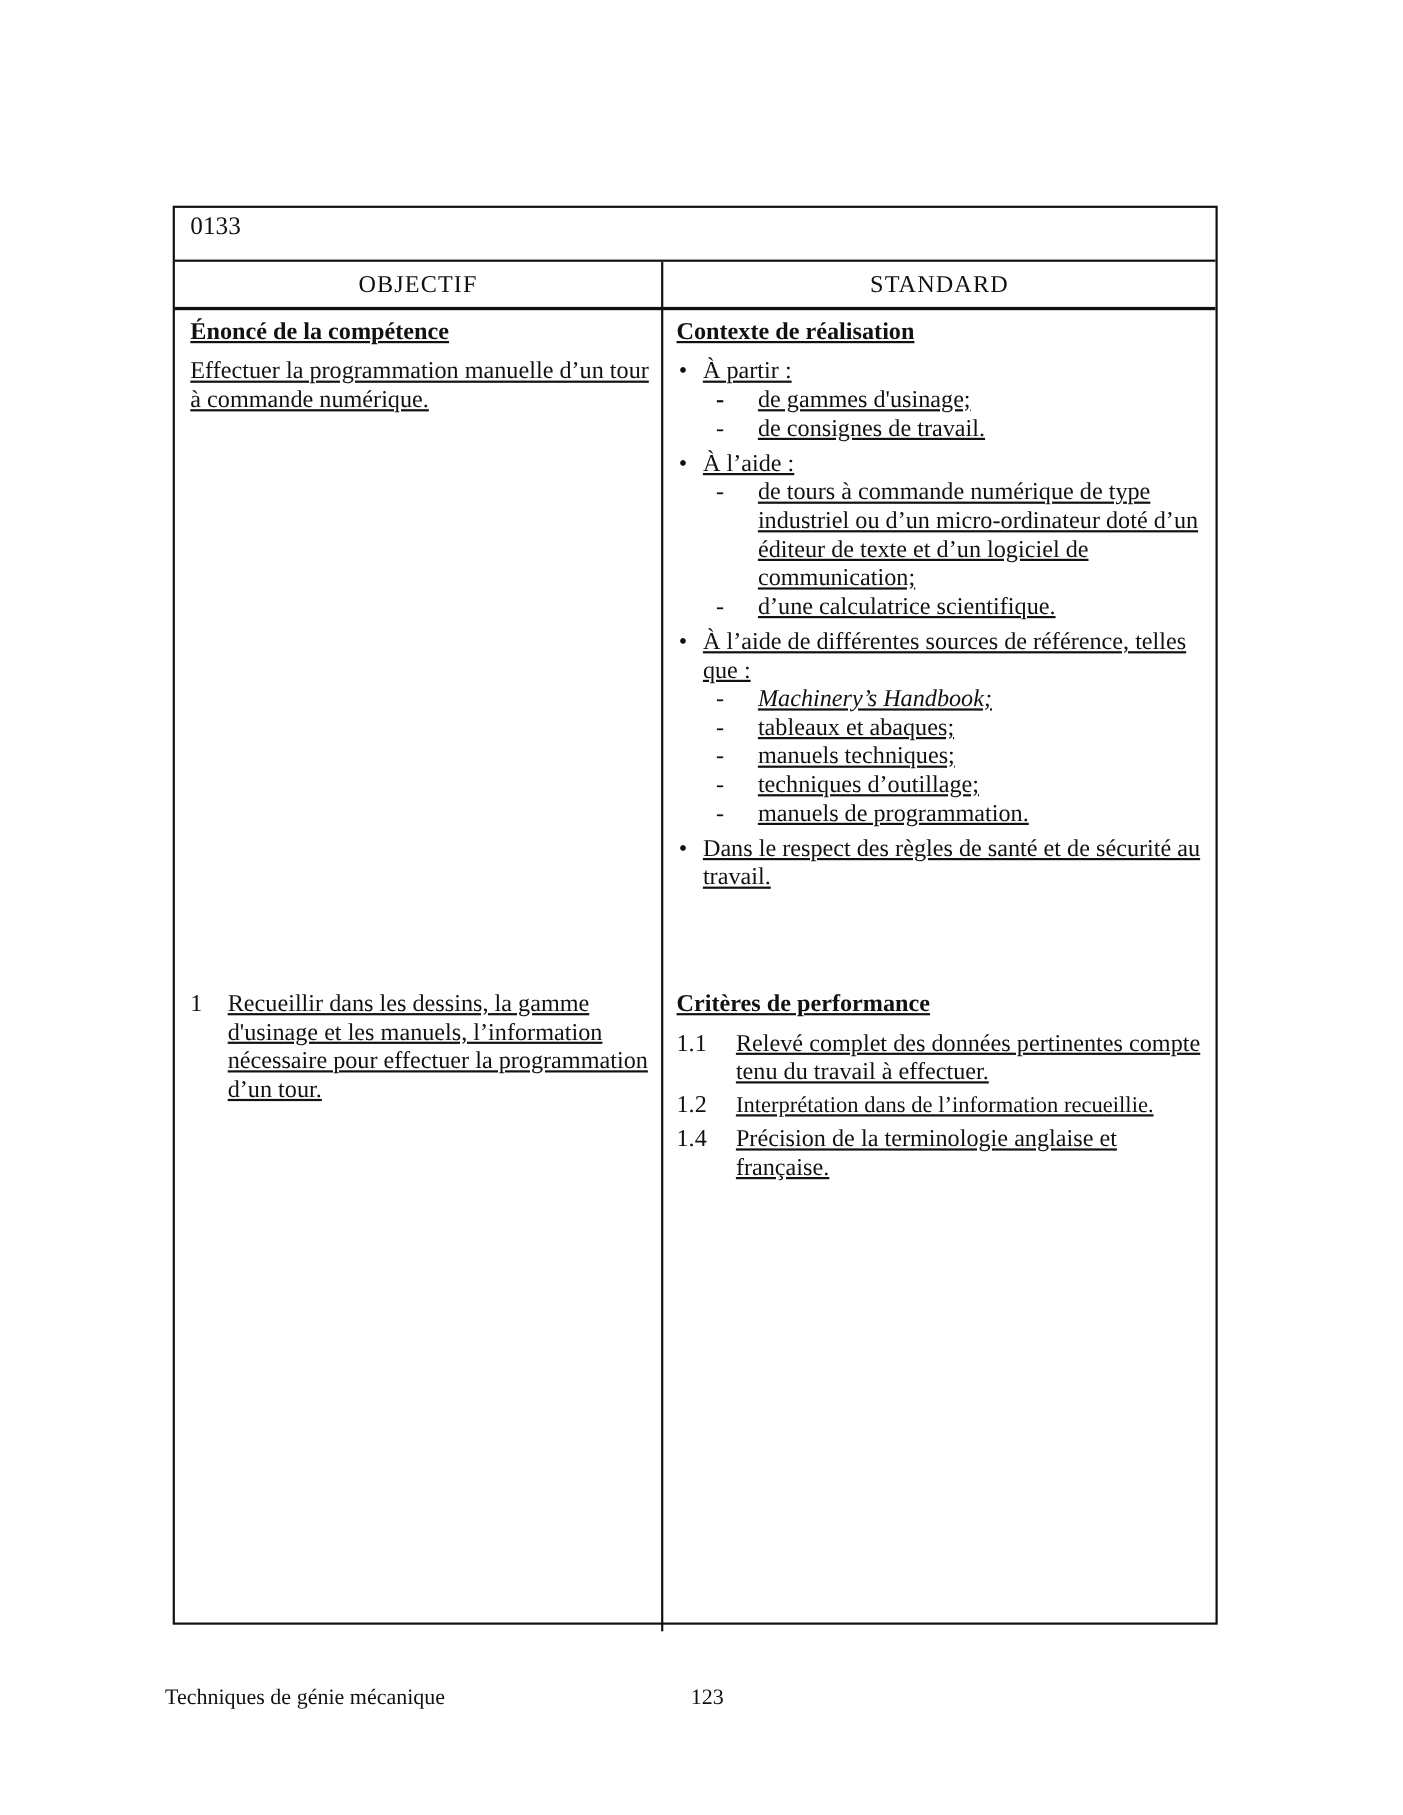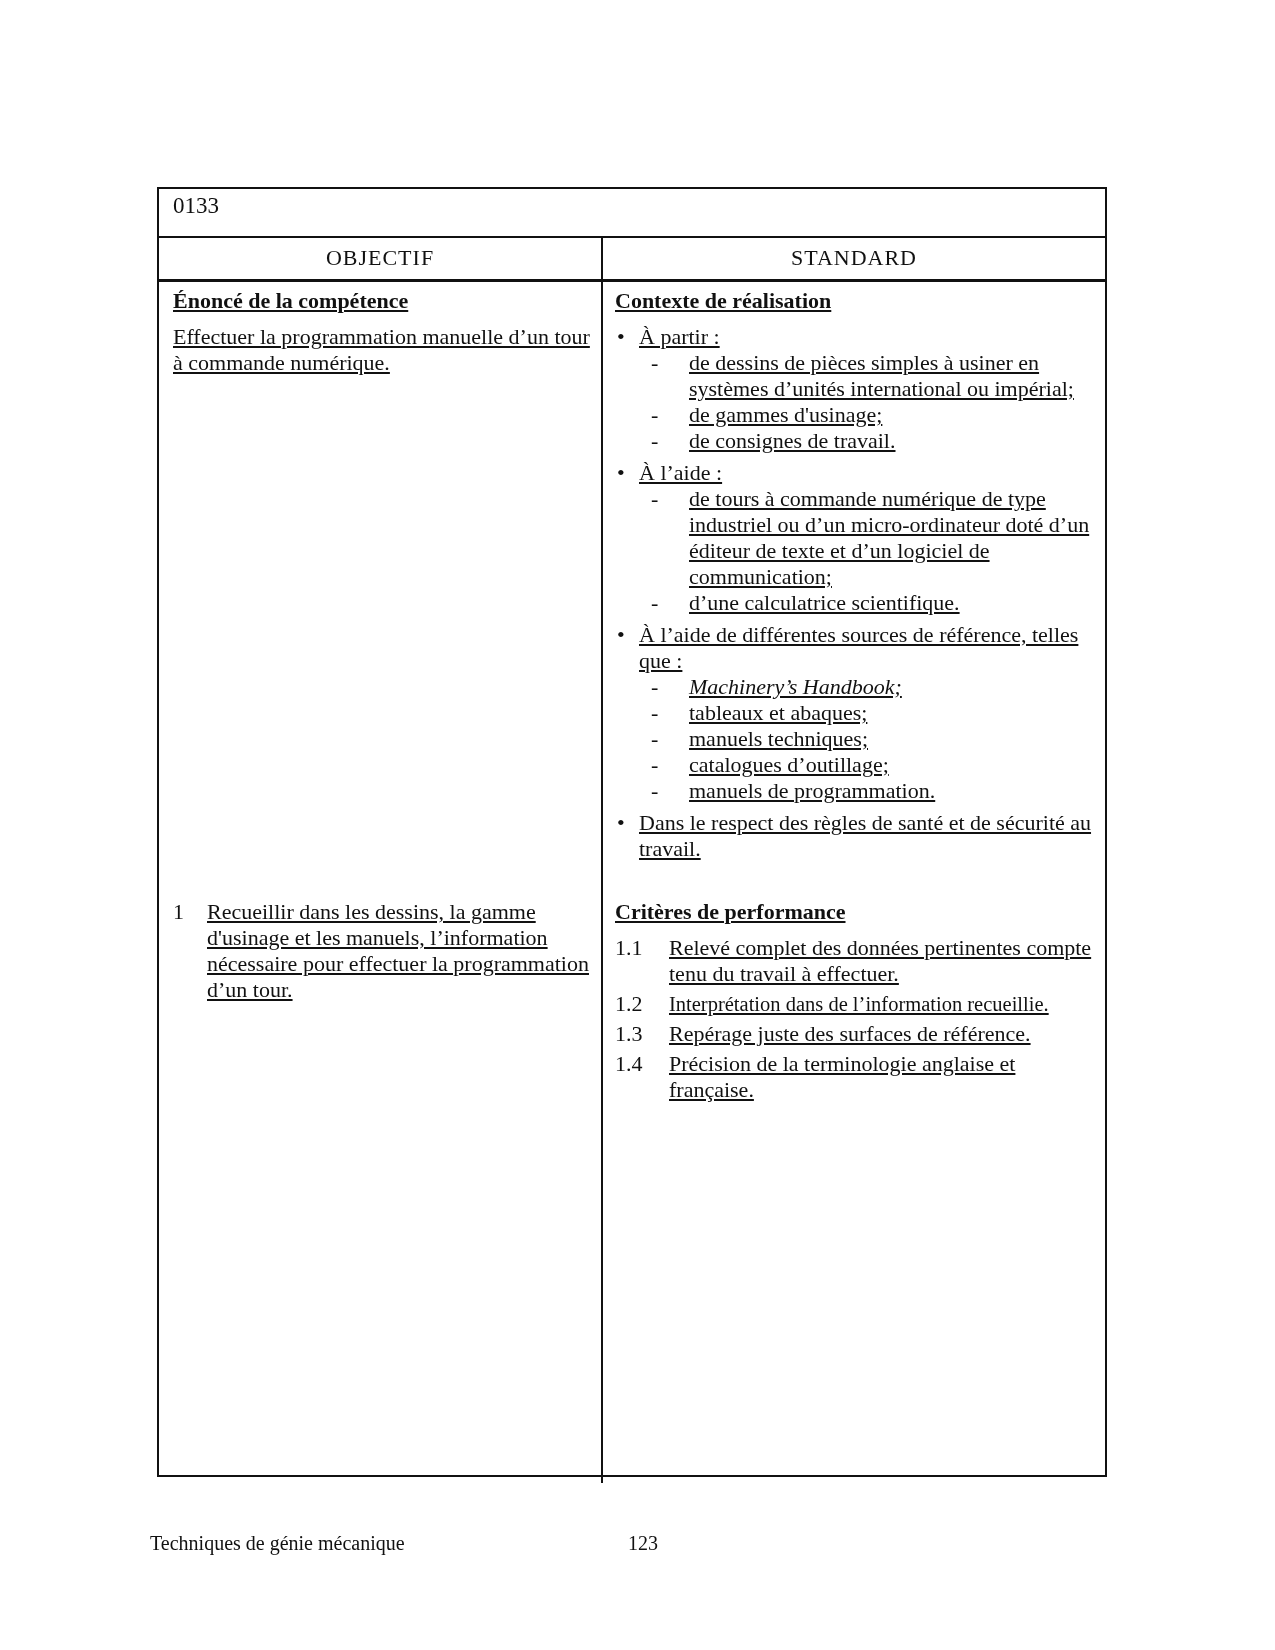--- a/index.html
+++ b/index.html
@@ -58,39 +58,39 @@
       <div>Effectuer la programmation manuelle d’un tour à commande numérique.</div>
     </div>
 
     <div class="col right" style="top: 99px;">
       <div class="sec-title">Contexte de réalisation</div>
 
       <div class="bullet">
         <span class="dot">•</span>
         <span>À partir :</span>
       </div>
-      <div class="sub"><span class="dash">-</span><span>de dessins de pièces simples à usiner en systèmes d’unités international ou impérial;</span></div>
+      <div class="sub"><span class="dash">-</span></div>
       <div class="sub"><span class="dash">-</span><span>de gammes d'usinage;</span></div>
       <div class="sub"><span class="dash">-</span><span>de consignes de travail.</span></div>
 
       <div class="bullet">
         <span class="dot">•</span>
         <span>À l’aide :</span>
       </div>
       <div class="sub"><span class="dash">-</span><span>de tours à commande numérique de type industriel ou d’un micro-ordinateur doté d’un éditeur de texte et d’un logiciel de communication;</span></div>
       <div class="sub"><span class="dash">-</span><span>d’une calculatrice scientifique.</span></div>
 
       <div class="bullet">
         <span class="dot">•</span>
         <span>À l’aide de différentes sources de référence, telles que :</span>
       </div>
       <div class="sub italic"><span class="dash">-</span><span>Machinery’s Handbook;</span></div>
       <div class="sub"><span class="dash">-</span><span>tableaux et abaques;</span></div>
       <div class="sub"><span class="dash">-</span><span>manuels techniques;</span></div>
-      <div class="sub"><span class="dash">-</span><span>catalogues d’outillage;</span></div>
+      <div class="sub"><span class="dash">-</span><span>techniques d’outillage;</span></div>
       <div class="sub"><span class="dash">-</span><span>manuels de programmation.</span></div>
 
       <div class="bullet">
         <span class="dot">•</span>
         <span>Dans le respect des règles de santé et de sécurité au travail.</span>
       </div>
     </div>
 
     <div class="col left" style="top: 710px;">
       <div class="numitem">
@@ -103,24 +103,20 @@
       <div class="sec-title">Critères de performance</div>
       <div class="crit">
         <span class="num">1.1</span>
         <span>Relevé complet des données pertinentes compte tenu du travail à effectuer.</span>
       </div>
       <div class="crit">
         <span class="num">1.2</span>
         <span style="font-size:20.5px;">Interprétation dans de l’information recueillie.</span>
       </div>
       <div class="crit">
-        <span class="num">1.3</span>
-        <span>Repérage juste des surfaces de référence.</span>
-      </div>
-      <div class="crit">
         <span class="num">1.4</span>
         <span>Précision de la terminologie anglaise et française.</span>
       </div>
     </div>
   </div>
 
   <div class="footer-left">Techniques de génie mécanique</div>
   <div class="footer-page">123</div>
 </div>
 

